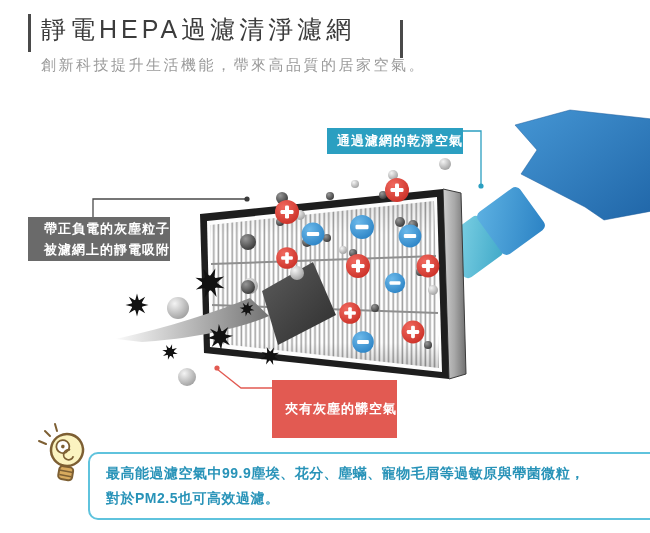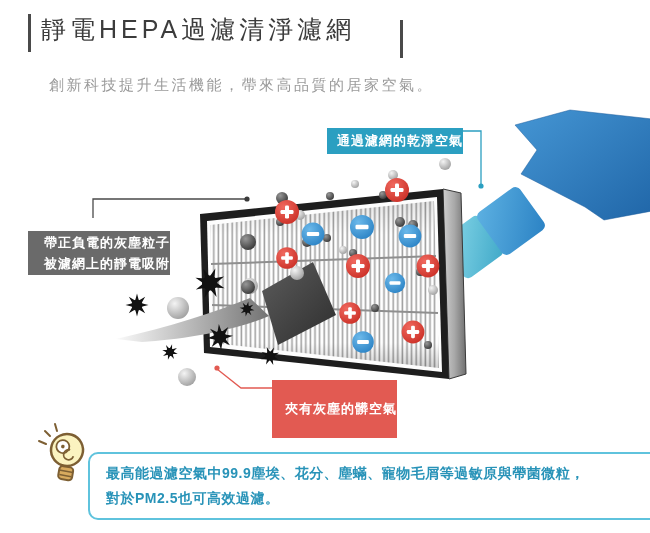--- a/index.html
+++ b/index.html
@@ -5,28 +5,28 @@
   html,body{margin:0;padding:0;background:#ffffff;}
   .canvas{position:relative;width:650px;height:533px;background:#ffffff;overflow:hidden;
           font-family:"Liberation Sans","DejaVu Sans",sans-serif;}
   
   .title-bar{position:absolute;width:3px;height:38px;background:#4a4a4a;}
   .title-bar.left{left:28px;top:14px;}
   .title-bar.right{left:400px;top:20px;}
   .page-title{position:absolute;left:41px;top:13px;font-size:25px;color:#3c3c3c;
               letter-spacing:4px;white-space:nowrap;}
   .subtitle{position:absolute;left:41px;font-size:15px;color:#9b9b9b;letter-spacing:2.5px;white-space:nowrap;}
-  .subtitle.l1{top:76px;margin-left:8px;}
+  .subtitle.l1{top:56px;}
   .subtitle.l2{top:87px;}
   
   .illus{position:absolute;left:0;top:0;z-index:1;}
   
   .callout{position:absolute;z-index:2;color:#ffffff;font-weight:bold;text-align:right;
            letter-spacing:1px;}
-  .label-gray{left:28px;top:217px;width:142px;background:#6a6a6a;font-size:13px;line-height:21px;padding:1px 0;margin-top:14px;}
+  .label-gray{left:28px;top:217px;width:142px;background:#6a6a6a;font-size:13px;line-height:21px;padding:1px 0;}
   .label-teal{left:327px;top:128px;width:136px;background:#2b9fc1;font-size:13px;padding:4px 0;}
   .label-red{left:272px;top:380px;width:125px;background:#e25a52;font-size:13px;padding:20px 0;}
   
   .tip-box{position:absolute;left:88px;top:452px;width:608px;box-sizing:border-box;z-index:2;
            border:2px solid #5fc3dd;border-radius:10px;padding:7px 10px 7px 16px;
            color:#2893b8;font-weight:bold;font-size:14px;letter-spacing:0.5px;line-height:25px;}
   .bulb{position:absolute;left:34px;top:418px;z-index:3;}
 </style>
 </head>
 <body>

